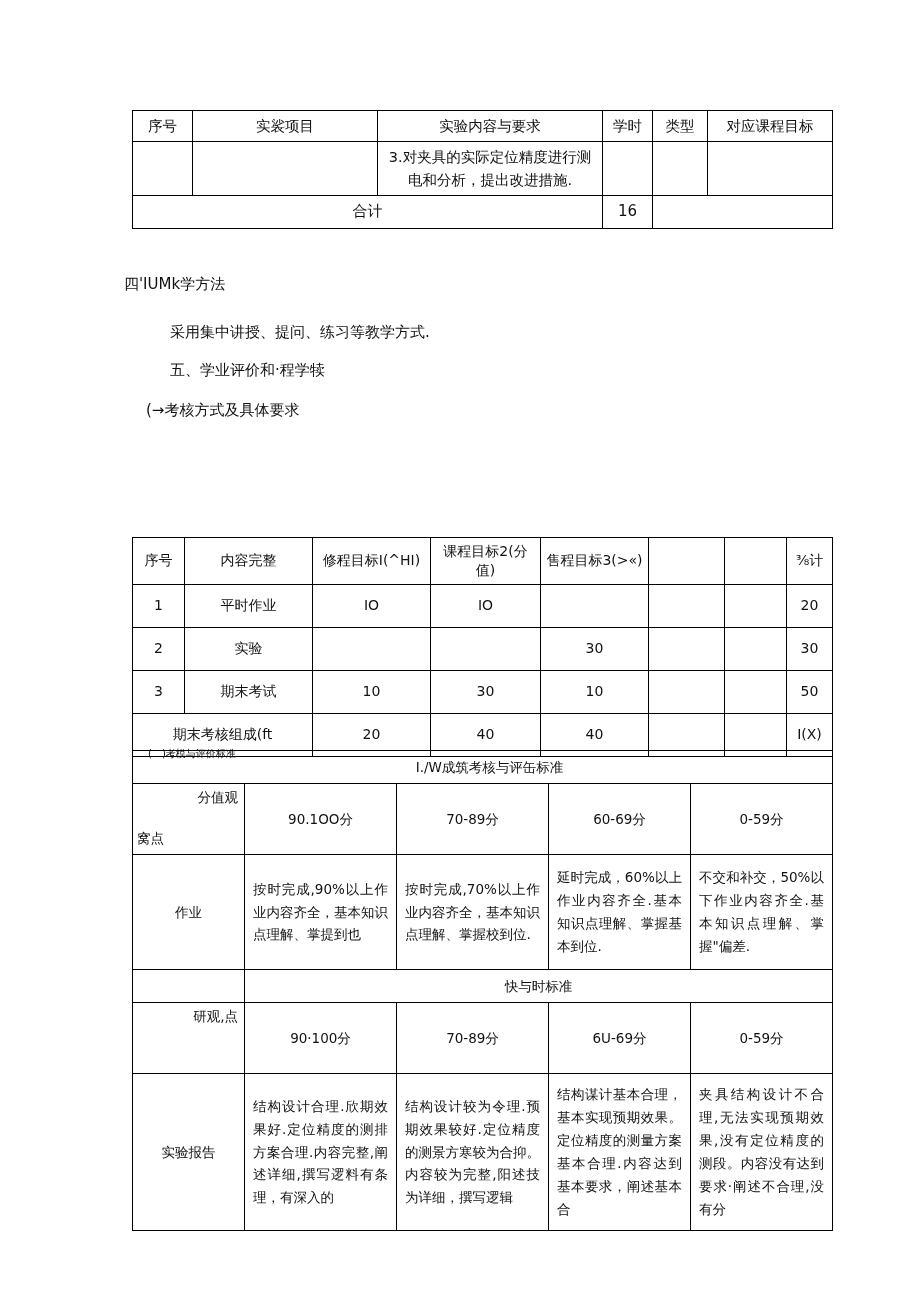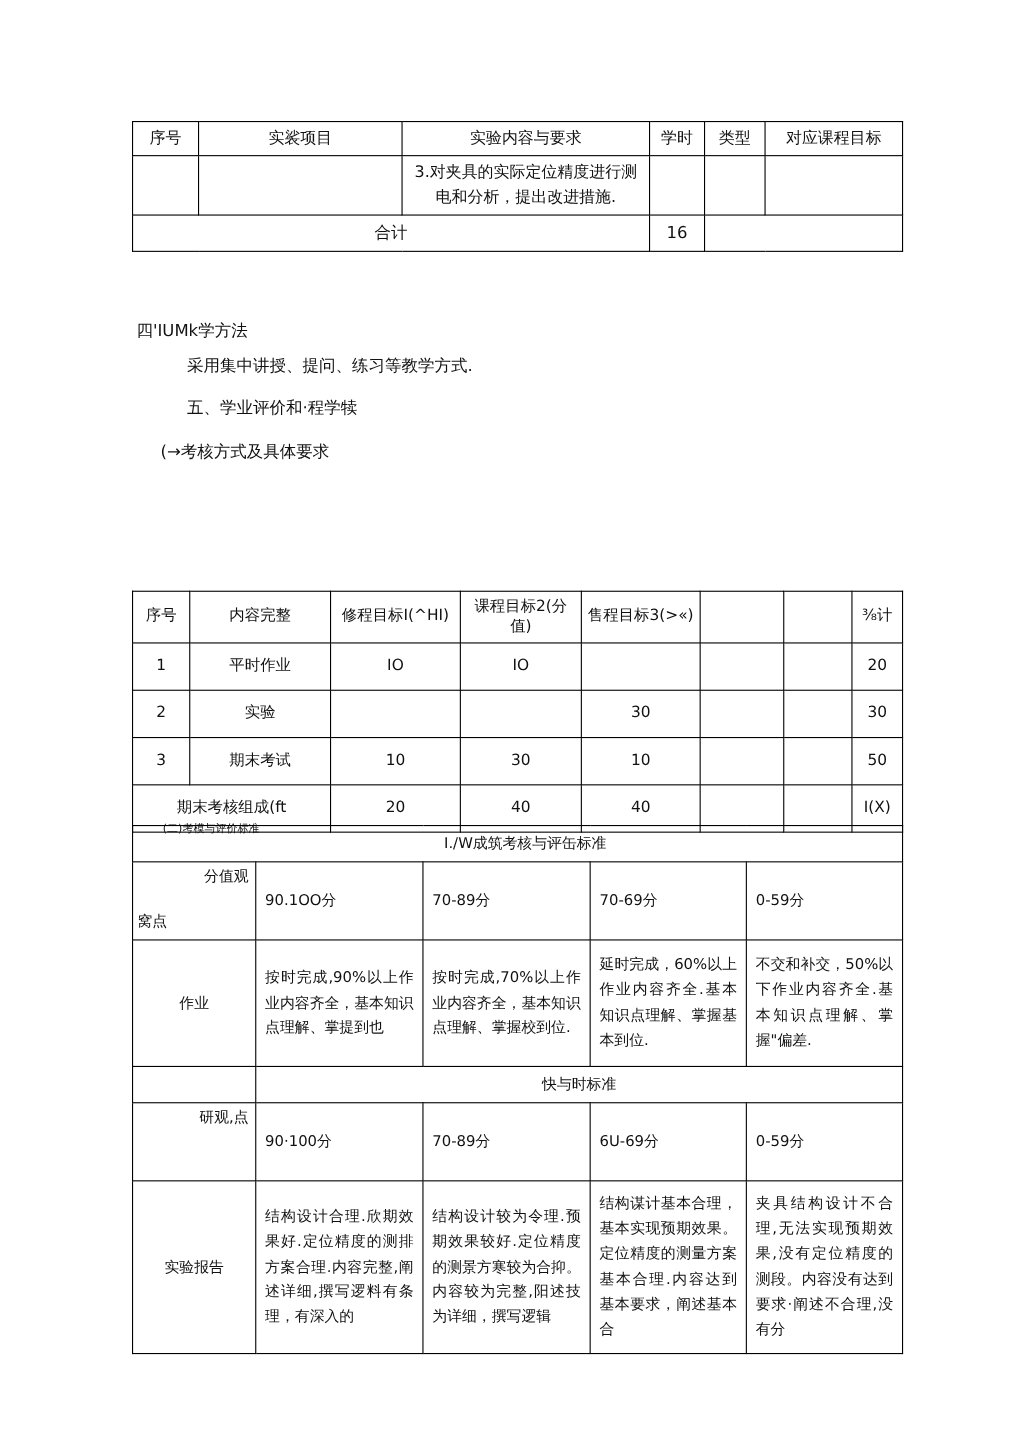--- a/index.html
+++ b/index.html
@@ -23,20 +23,21 @@
     padding: 0;
     overflow: hidden;
   }
 
   
   table.doc {
     border-collapse: collapse;
     table-layout: fixed;
     font-size: 14.5px;
     line-height: 1.55;
+    margin-left: 12px;
   }
   table.doc td {
     border: 1px solid #000;
     padding: 4px 5px;
     vertical-align: middle;
     word-break: break-all;
   }
   .c  { text-align: center; }
   .l  { text-align: center; }
   .just { text-align: justify; }
@@ -90,21 +91,21 @@
     font-size: 13.5px;
   }
   .diag .bl-txt {
     position: absolute;
     bottom: 4px; left: 4px;
     font-size: 13.5px;
   }
 
   .crit-row td { height: 108px; }
   .crit-row2 td { height: 150px; }
-  .score-row td { height: 64px; text-align: left; font-size: 14px; }
+  .score-row td { height: 64px; text-align: center; font-size: 14px; }
   .sub-head td { height: 26px; font-size: 13.5px; }
 </style>
 </head>
 <body>
 
 <div class="page">
 
   <div class="t1-wrap">
     <table class="doc t1">
       <colgroup>
@@ -134,21 +135,21 @@
         </tr>
         <tr class="t1-sum">
           <td class="c" colspan="3">合计</td>
           <td class="c">16</td>
           <td class="c" colspan="2"></td>
         </tr>
       </tbody>
     </table>
   </div>
 
-  <div class="para" style="left:124px; top:288px;text-align:right;">四'IUMk学方法</div>
+  <div class="para" style="left:124px; top:272px;text-align:right;">四'IUMk学方法</div>
 
   <div class="para" style="left:170px; top:320px;">采用集中讲授、提问、练习等教学方式.</div>
 
   <div class="para" style="left:170px; top:358px;">五、学业评价和·程学犊</div>
 
   <div class="para" style="left:146px; top:398px;">(→考核方式及具体要求</div>
 
 
   <div class="t3-wrap">
     <table class="doc t3">
@@ -235,21 +236,21 @@
           <td class="l" colspan="5" style="padding-left:22px;">I./W成筑考核与评缶标准</td>
         </tr>
 
         <tr class="score-row">
           <td class="diag">
             <span class="tr-txt">分值观</span>
             <span class="bl-txt">窝点</span>
           </td>
           <td>90.1OO分</td>
           <td>70-89分</td>
-          <td>70-69分</td>
+          <td>60-69分</td>
           <td>0-59分</td>
         </tr>
 
         <tr class="crit-row">
           <td class="c">作业</td>
           <td class="top just">按时完成,90%以上作业内容齐全，基本知识点理解、掌提到也</td>
           <td class="top just">按时完成,70%以上作业内容齐全，基本知识点理解、掌握校到位.</td>
           <td class="top just">延时完成，60%以上作业内容齐全.基本知识点理解、掌握基本到位.</td>
           <td class="top just">不交和补交，50%以下作业内容齐全.基本知识点理解、掌握"偏差.</td>
         </tr>

